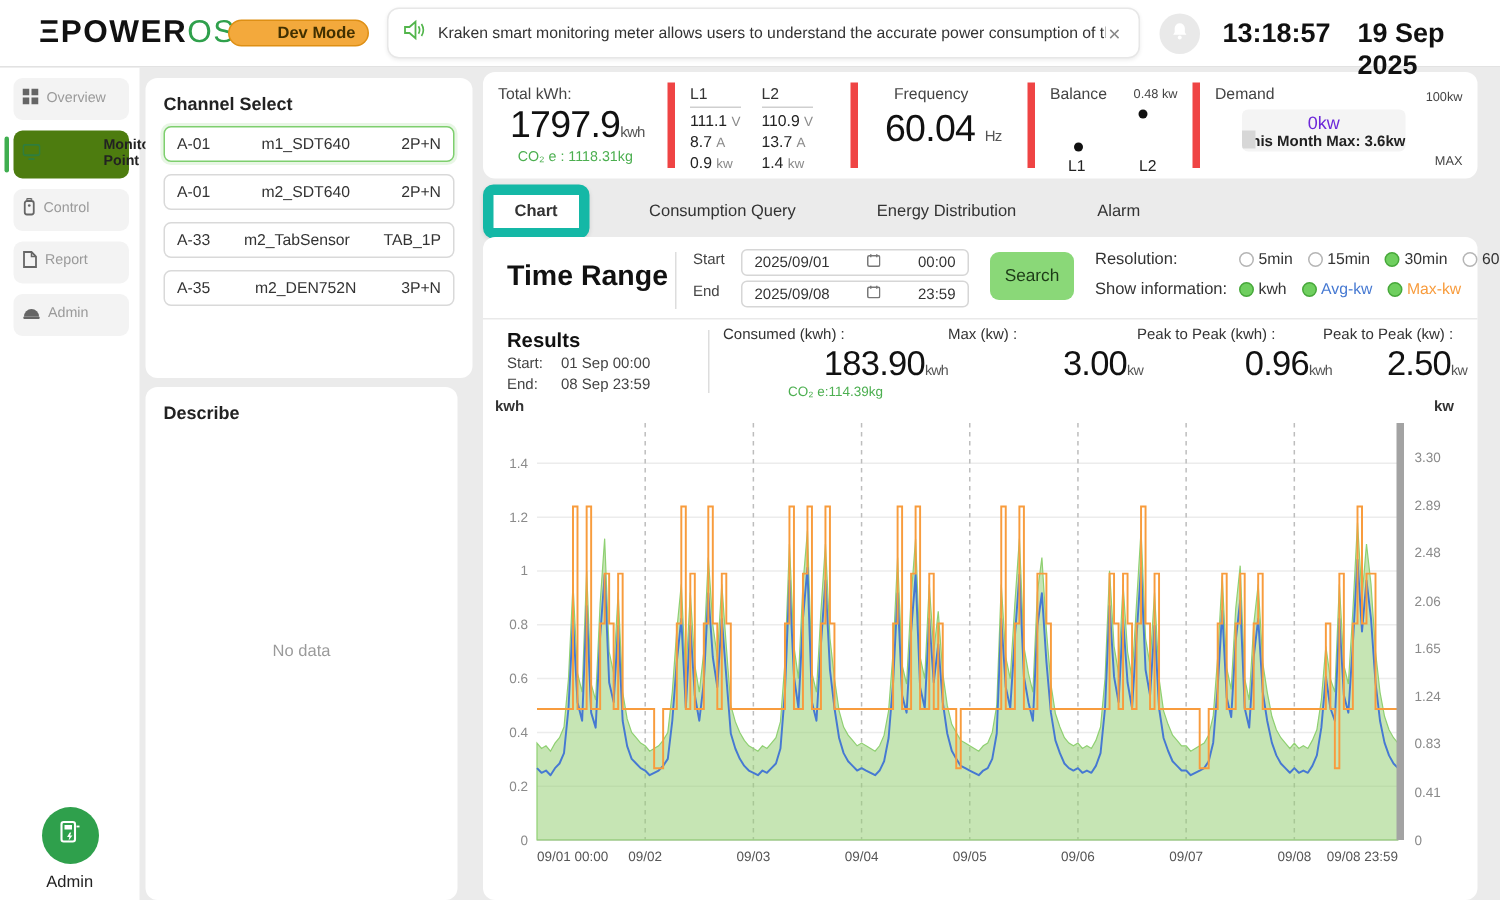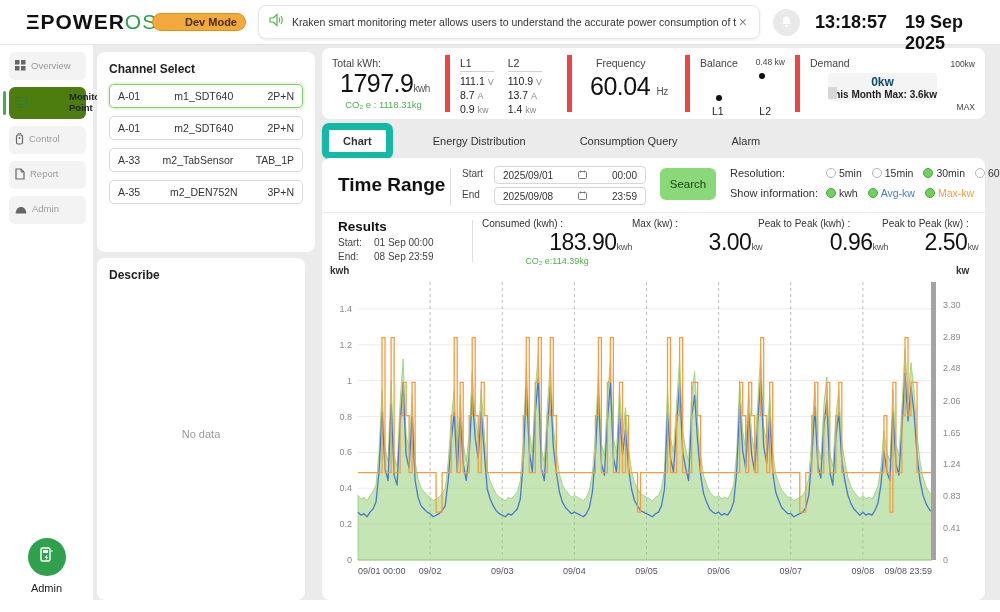--- a/index.html
+++ b/index.html
@@ -75,21 +75,21 @@
   .bal-kw { position:absolute; right:10px; top:2px; font-size:8.5px; color:#444; }
   .dot { width:6px; height:6px; border-radius:50%; background:#111; position:absolute; }
   .bal-l1-dot { left:26px; top:40px; } .bal-l2-dot { right:30px; top:18px; }
   .bal-lbl { position:absolute; font-size:10.5px; color:#222; top:50px; }
   .bal-l1 { left:22px; } .bal-l2 { right:24px; }
   .sec-demand { flex:1; }
   .dem-scale { position:absolute; right:10px; top:4px; font-size:8.5px; color:#444; }
   .dem-max { position:absolute; right:10px; bottom:0px; font-size:8.5px; color:#444; }
   .dem-bar { position:absolute; left:28px; right:48px; top:18px; height:28px; background:#f4f4f4;
     border-radius:4px; text-align:center; overflow:hidden; }
-  .dem-cur { font-size:12px; font-weight:bold; color:#0c4a6e; margin-top:2px; }
+  .dem-cur { font-size:12px; font-weight:normal; color:#6d28d9; margin-top:2px; }
   .dem-month { font-size:10px; font-weight:bold; color:#222; }
   .dem-prog { position:absolute; left:0; top:14px; width:9px; height:12px; background:#d7d7d7; }
   
   .tabs-row { position:absolute; left:322px; top:83px; height:26px; display:flex; gap:26px;
     align-items:center; }
   .tab { font-size:11px; color:#333; cursor:pointer; padding:5px 14px; }
   .tab.active { background:#fff; border:7px solid #14b8a6; border-radius:7px;
     box-shadow:0 1px 3px rgba(0,0,0,.10); font-weight:bold; }
   
   .main-card { left:322px; top:113px; width:663px; height:442px; }
@@ -282,22 +282,22 @@
         <div class="dem-prog"></div>
         <div class="dem-cur">0kw</div>
         <div class="dem-month">This Month Max: 3.6kw</div>
       </div>
       <div class="dem-max">MAX</div>
     </div>
   </div>
 
   <div class="tabs-row">
     <div class="tab active">Chart</div>
+    <div class="tab">Consumption Query</div>
     <div class="tab">Energy Distribution</div>
-    <div class="tab">Consumption Query</div>
     <div class="tab">Alarm</div>
   </div>
 
   <div class="card main-card">
     <div class="tr-title">Time Range</div>
     <div class="tr-vline"></div>
     <div class="tr-lbl start">Start</div>
     <div class="tr-lbl end">End</div>
     <div class="dt-box start">
       <span>2025/09/01</span>

